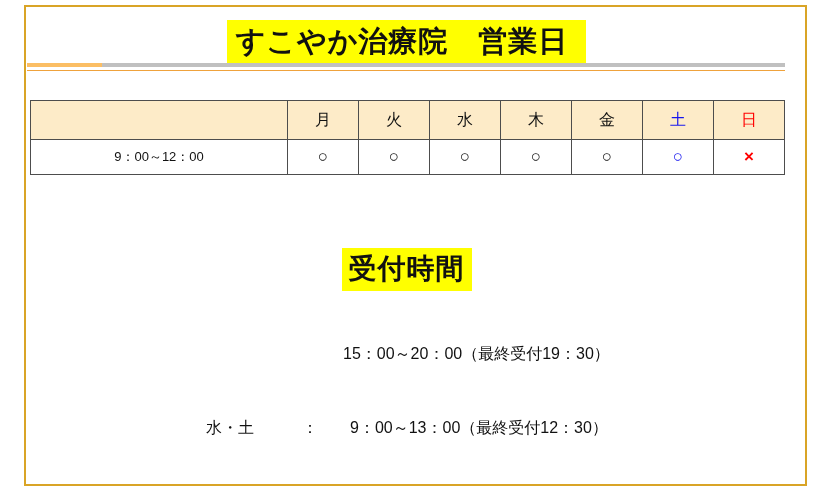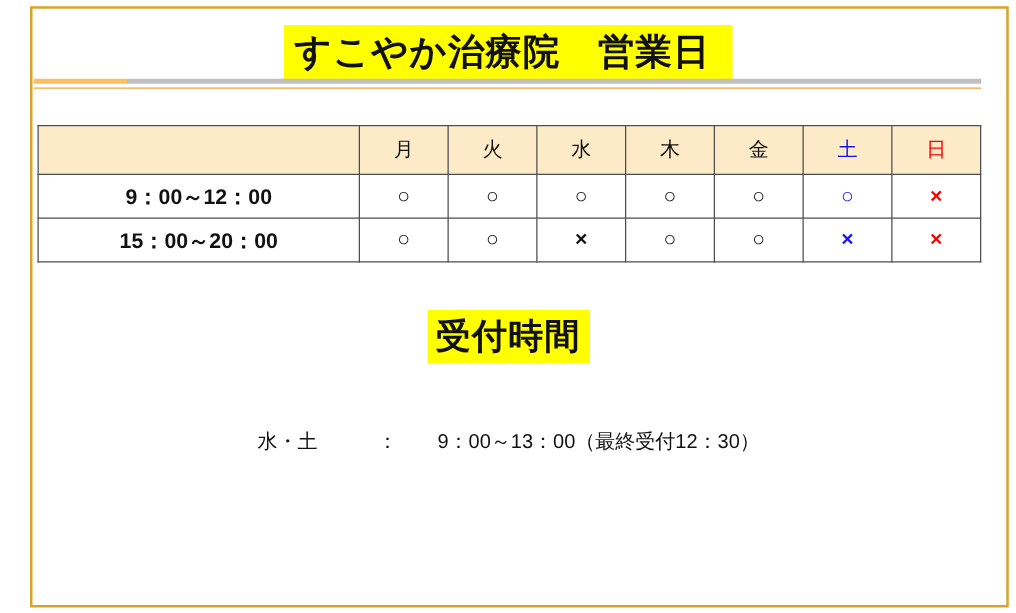--- a/index.html
+++ b/index.html
@@ -55,21 +55,21 @@
   .schedule th, .schedule td {
     border: 1px solid var(--table-border, #4D4D4D);
     text-align: center; vertical-align: middle; padding: 0;
   }
   .schedule thead th {
     background: var(--table-header-bg, #FDEBC8);
     height: 38px; font-size: 16px; font-weight: normal;
     white-space: pre;
   }
   .schedule tbody td { height: 34px; background: #ffffff; }
-  .schedule td.time { font-weight: 700; font-size: 17px; white-space: pre; }
+  .schedule td.time { font-weight: 400; font-size: 13px; white-space: pre; }
   .schedule td.mark { font-size: 17px; font-weight: 600; }
   .col-time { width: 257px; }
   .col-day  { width: 71px; }
   .sat { color: var(--saturday-blue, #1414EF); }
   .sun { color: var(--sunday-red, #FF0000); }
 
   
   .heading2-row {
     position: absolute; top: 248px; left: 0; width: 100%;
     text-align: center;
@@ -129,33 +129,24 @@
     <tr>
       <td class="time">9：00～12：00</td>
       <td class="mark">○</td>
       <td class="mark">○</td>
       <td class="mark">○</td>
       <td class="mark">○</td>
       <td class="mark">○</td>
       <td class="mark sat">○</td>
       <td class="mark sun">×</td>
     </tr>
-    <tr>
-      <td class="time">15：00～20：00</td>
-      <td class="mark">○</td>
-      <td class="mark">○</td>
-      <td class="mark">×</td>
-      <td class="mark">○</td>
-      <td class="mark">○</td>
-      <td class="mark sat">×</td>
-      <td class="mark sun">×</td>
-    </tr>
   </tbody>
 </table>
 
 <div class="heading2-row">
   <span class="section-title hl">受付時間</span>
 </div>
 
 <div class="reception">
+  <div class="line indent">15：00～20：00（最終受付19：30）</div>
   <div class="line">　水・土　　　：　　9：00～13：00（最終受付12：30）</div>
   
 </div>
 
 </body></html>

